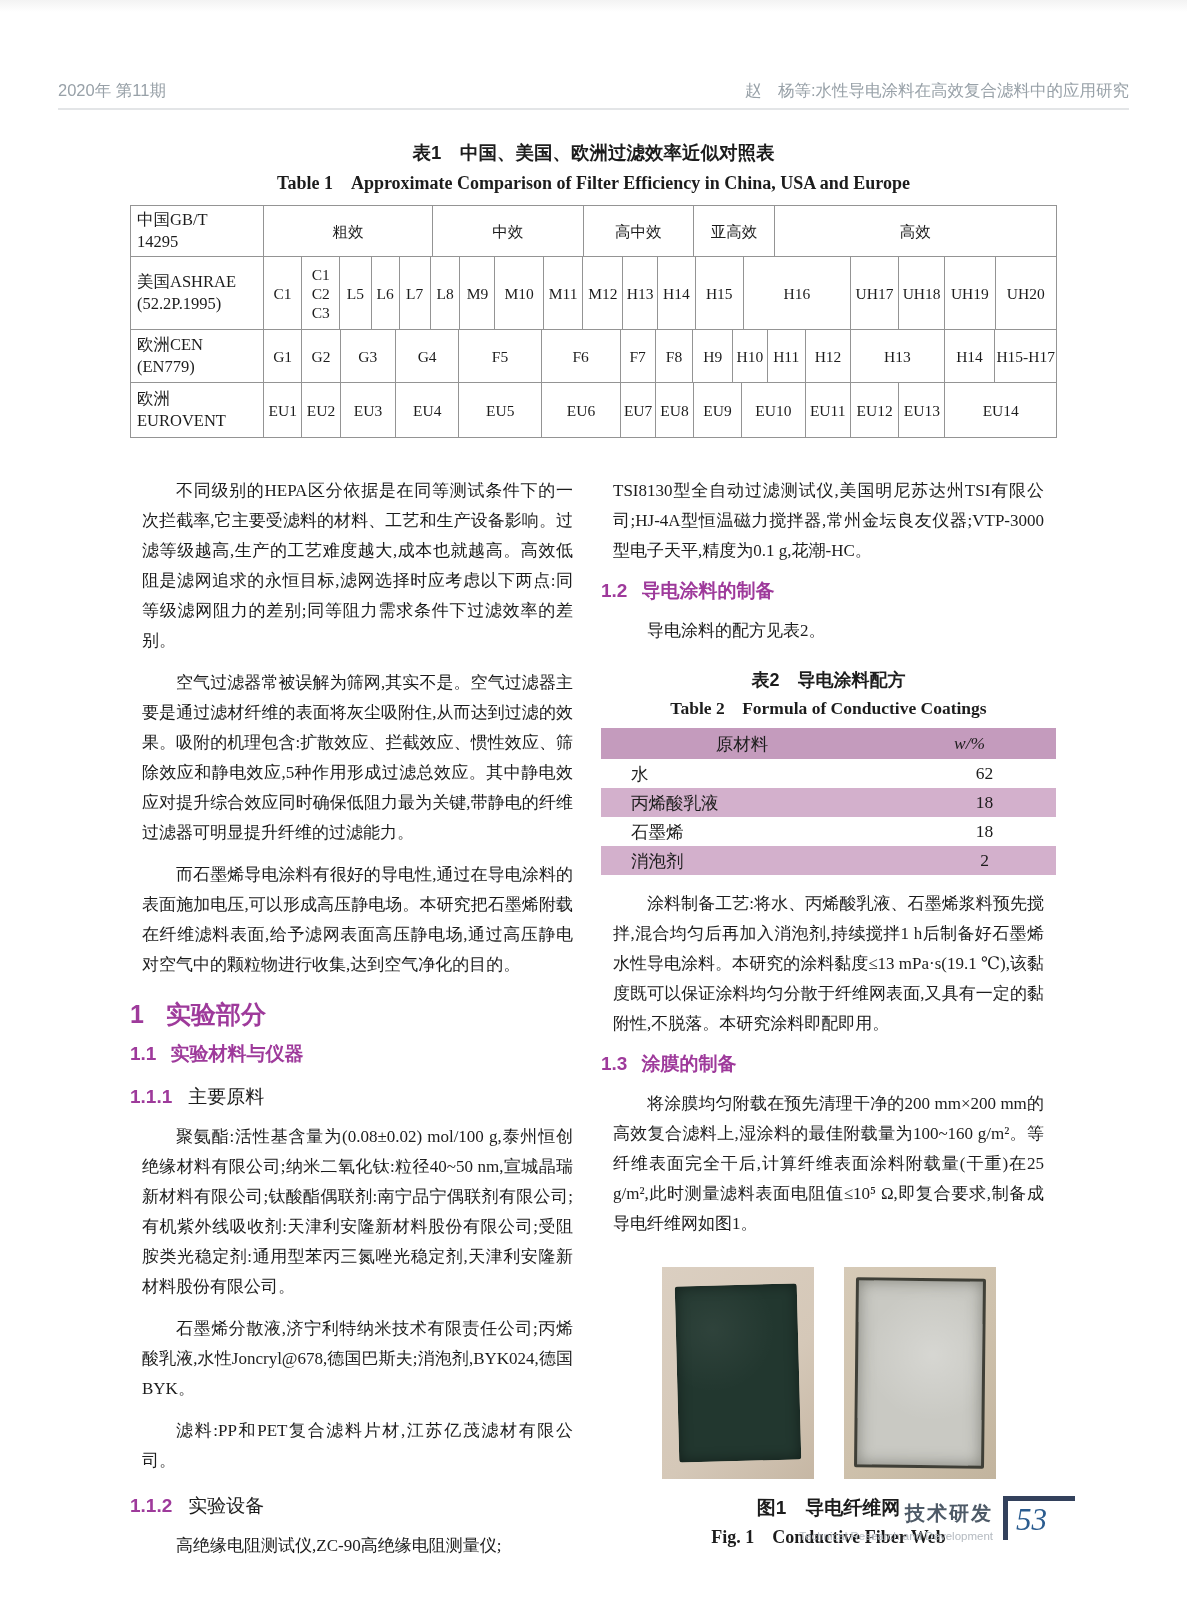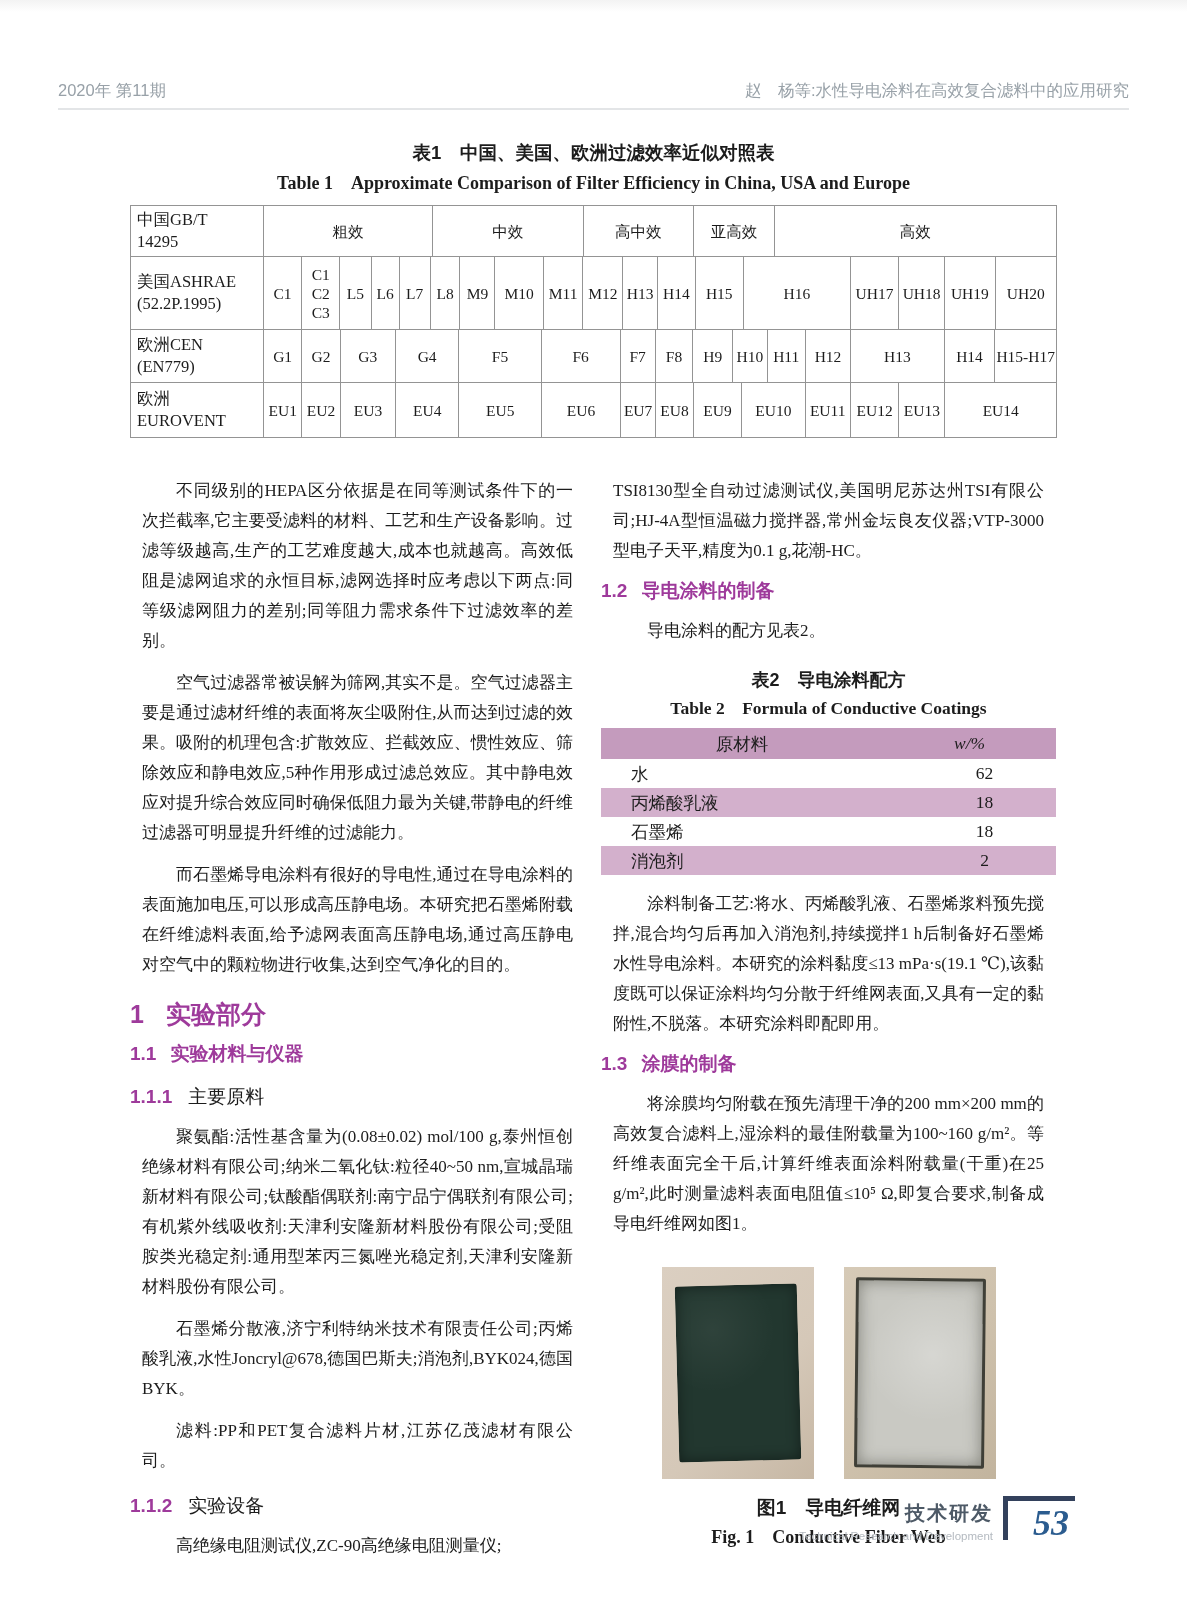--- a/index.html
+++ b/index.html
@@ -70,21 +70,21 @@
   .figcap-en{text-align:center;font-weight:bold;font-size:18px;margin-top:4px;}
 
   
   .pagefoot{position:absolute;top:1496px;right:112px;display:flex;align-items:flex-start;gap:10px;}
   .footlabels{text-align:right;padding-top:4px;}
   .footcn{font-family:Liberation Sans, sans-serif;font-weight:bold;font-size:20px;color:var(--footer-label);letter-spacing:2px;}
   .footen{font-family:"Liberation Sans","DejaVu Sans",sans-serif;font-size:11.5px;color:var(--footer-sub);margin-top:3px;}
   .footnum{position:relative;width:72px;height:52px;}
   .footnum .hbar{position:absolute;top:0;left:0;width:100%;height:5px;background:var(--footer-navy);}
   .footnum .vbar{position:absolute;top:0;left:0;width:5px;height:44px;background:var(--footer-navy);}
-  .footnum .num{position:absolute;left:30px;top:6px;font-family:"Liberation Serif","DejaVu Serif",serif;font-style:italic;font-weight:bold;font-size:36px;color:var(--footer-blue);}
+  .footnum .num{position:absolute;left:13px;top:6px;font-family:"Liberation Serif","DejaVu Serif",serif;font-style:italic;font-weight:normal;font-size:31px;color:var(--footer-blue);}
 </style>
 </head>
 <body>
 
 <div class="page">
 
   <div class="pagehead">
     <span class="ph">2020年 第11期</span>
     <span class="ph">赵　杨等:水性导电涂料在高效复合滤料中的应用研究</span>
   </div>

